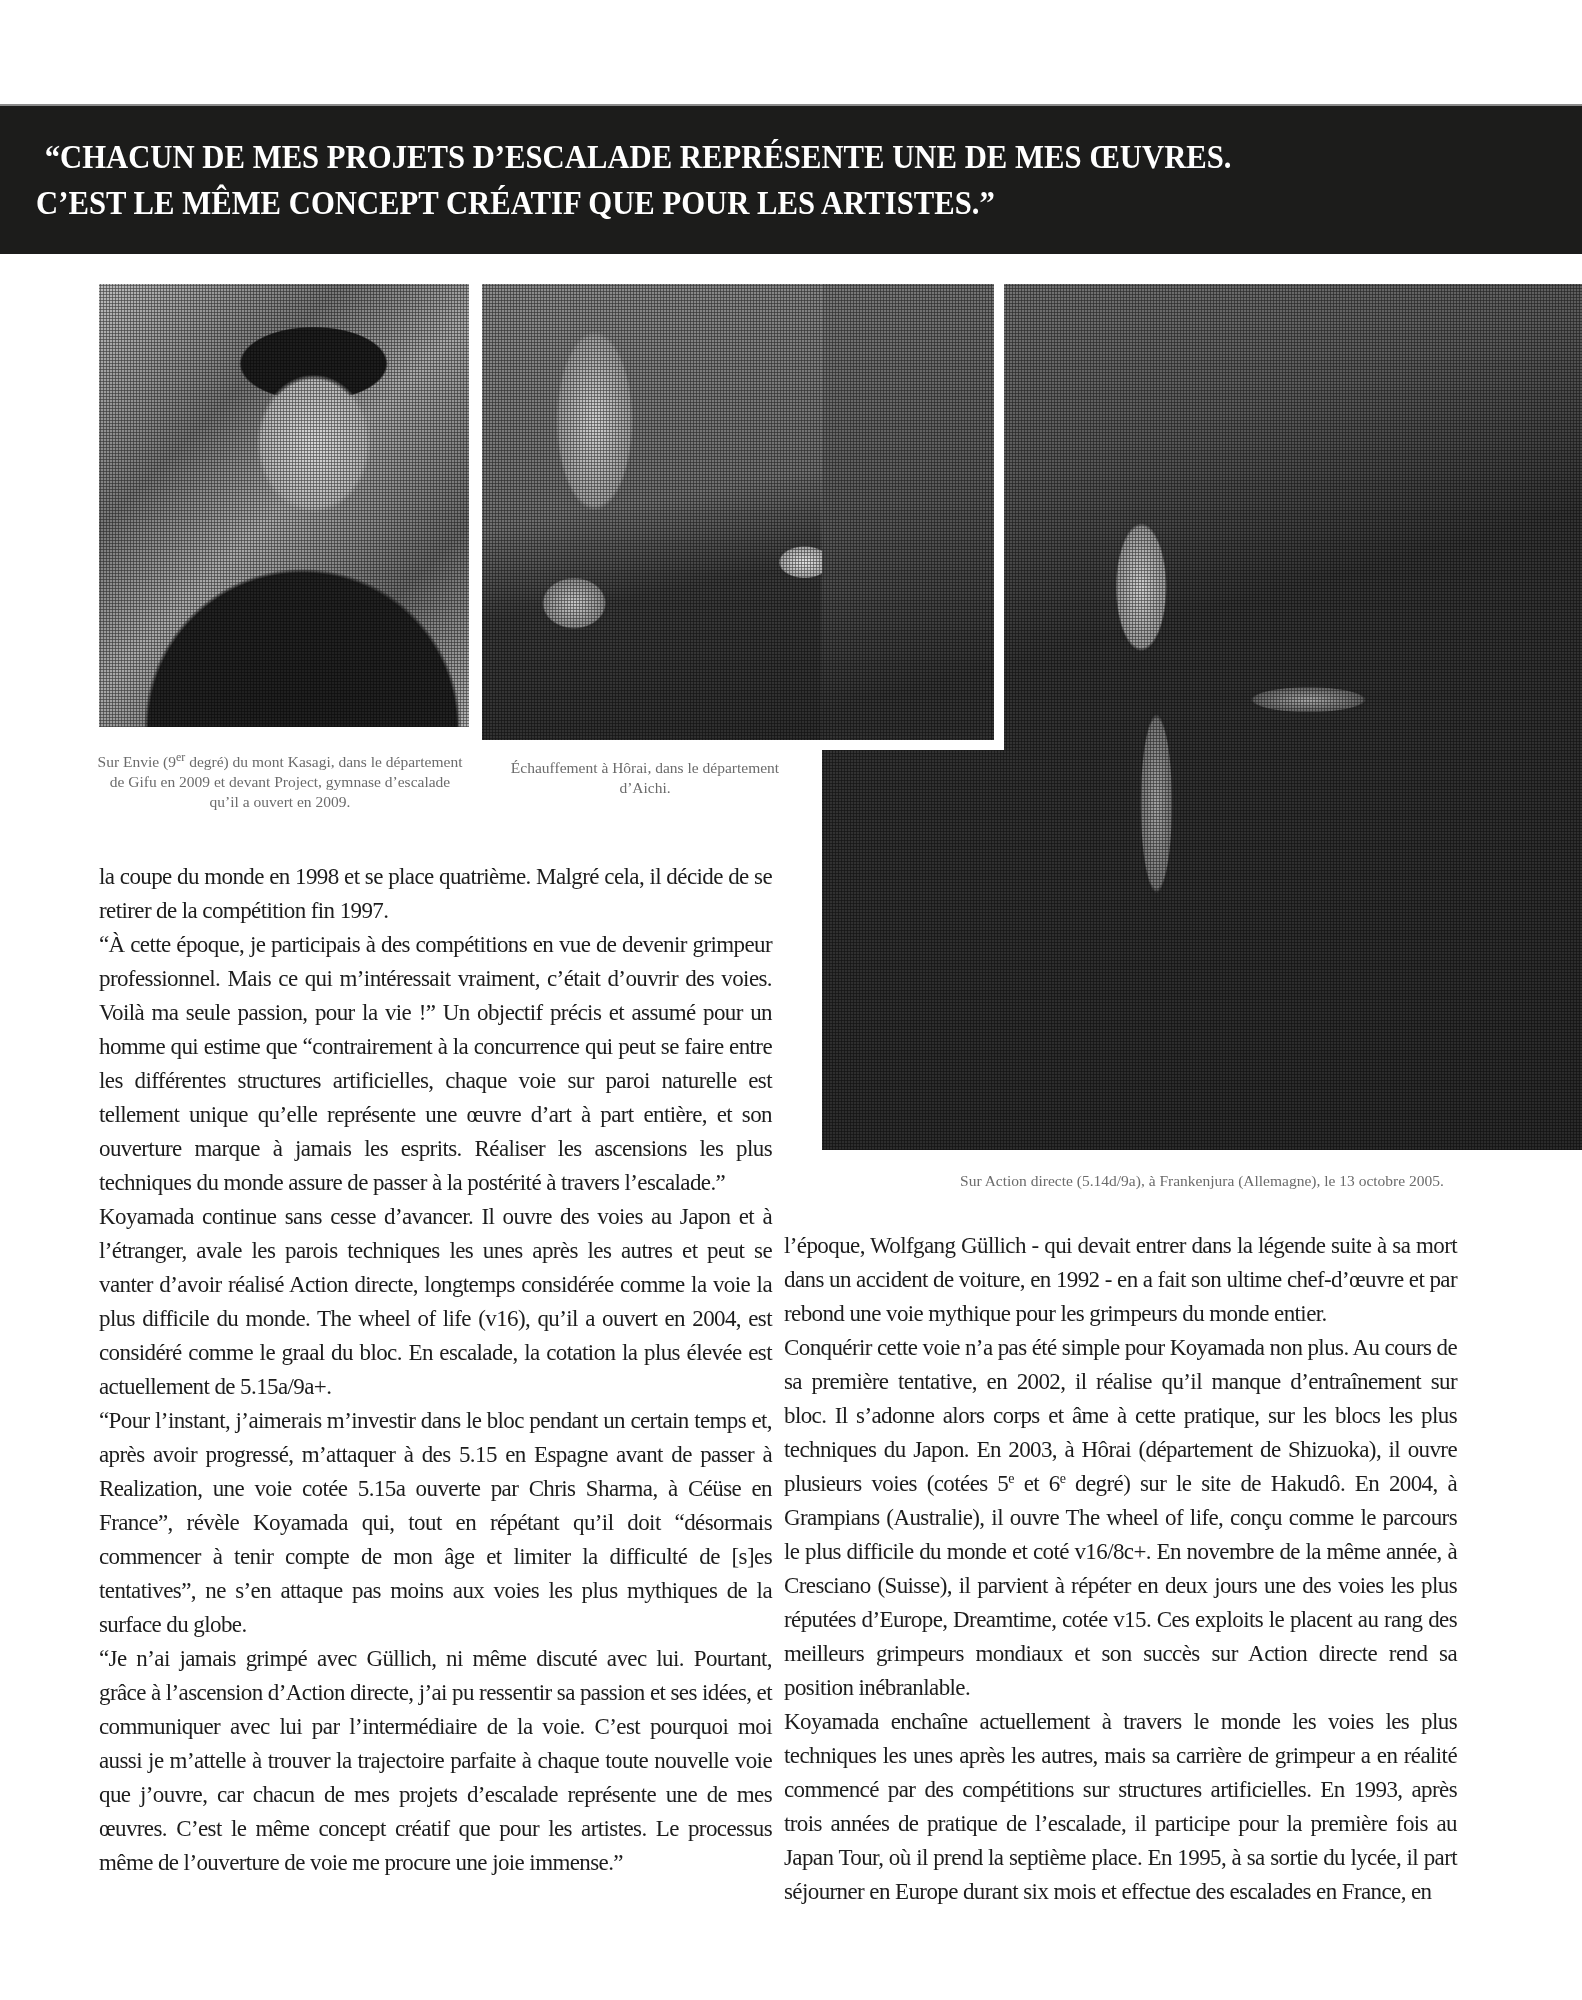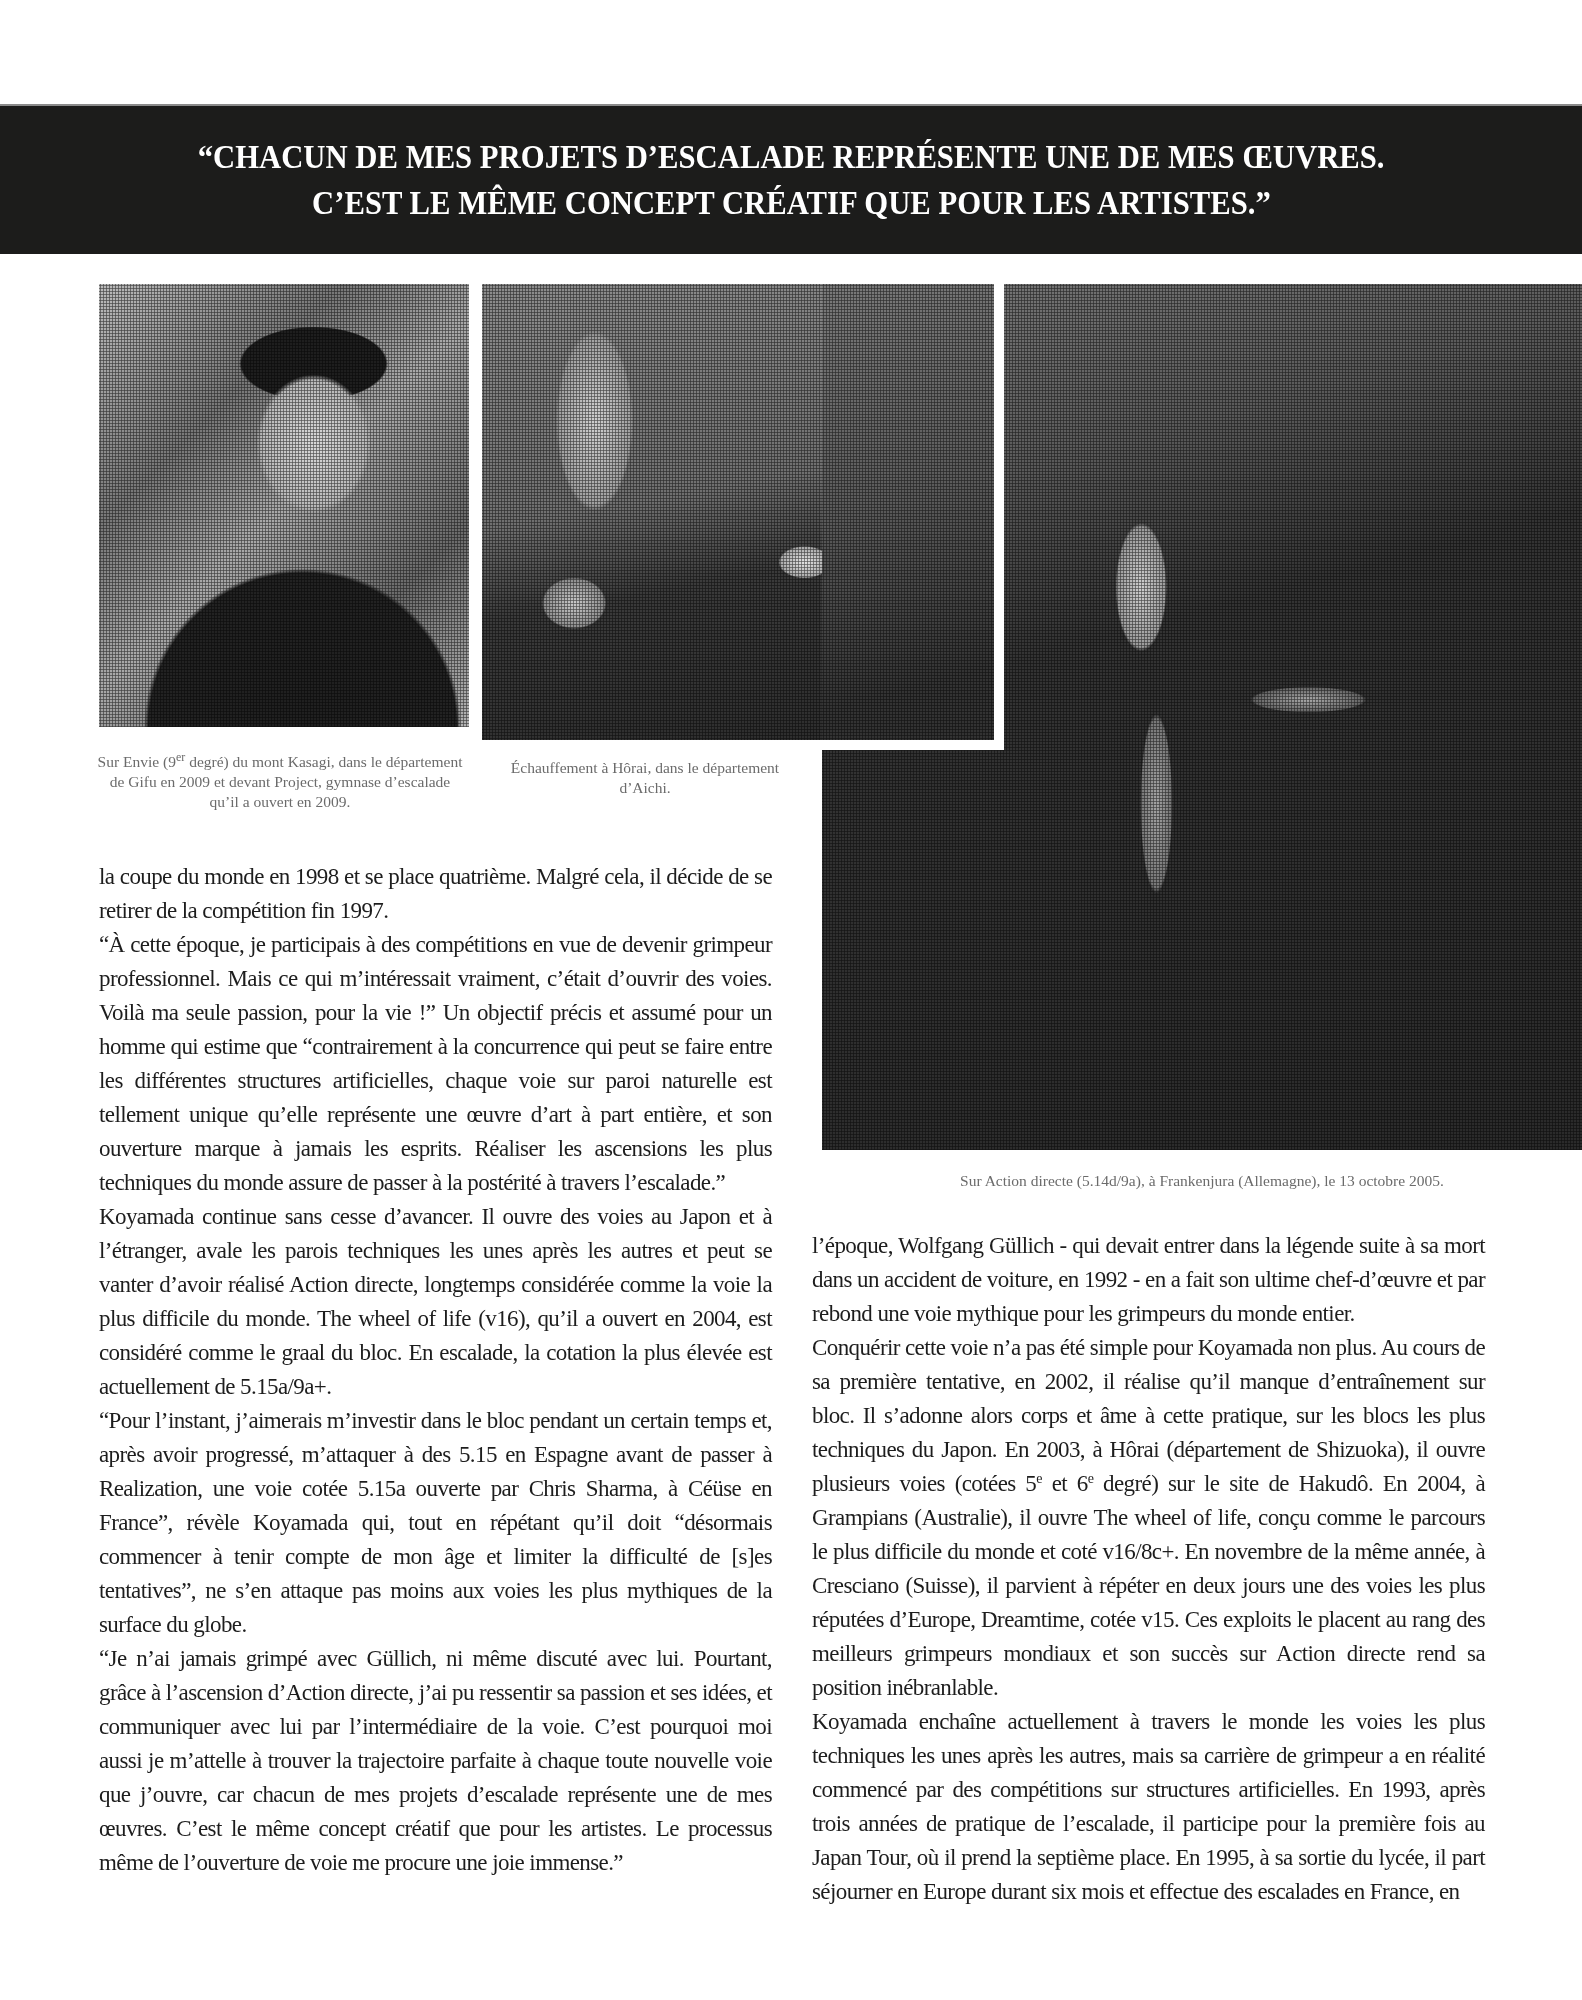--- a/index.html
+++ b/index.html
@@ -3,21 +3,21 @@
   <meta charset="utf-8">
   <style>
     html, body { margin: 0; padding: 0; background: #ffffff; }
     body {
       width: 1582px; height: 2000px; position: relative; overflow: hidden;
       font-family: "Liberation Serif", "DejaVu Serif", serif; color: #1b1b1b;
     }
     .banner {
       position: absolute; left: 0; top: 104px; width: 1582px; height: 150px;
       background: #1c1c1b; border-top: 2px solid #8a8a8a; box-sizing: border-box;
-      display: flex; flex-direction: column; align-items: center; justify-content: center;
+      display: flex; flex-direction: column; align-items: flex-start; justify-content: center;
     }
     .banner .line {
       color: #ffffff; font-weight: bold; font-size: 33px; letter-spacing: 0px;
       line-height: 46px; transform: scaleX(0.93); white-space: nowrap;
     }
     .photo {
       position: absolute; overflow: hidden; background-color: #3a3a3a;
     }
     .photo .dots {
       position: absolute; inset: 0;
@@ -56,21 +56,21 @@
     #caption-portrait { left: 95px; top: 752px; width: 370px; }
     #caption-warmup { left: 500px; top: 758px; width: 290px; }
     #caption-action { left: 822px; top: 1171px; width: 760px; }
     .col {
       position: absolute; font-size: 23px; line-height: 34px; text-align: justify;
       letter-spacing: -0.6px; color: #1d1d1d;
     }
     .col p { margin: 0; }
     .col sup { font-size: 14px; vertical-align: 8px; line-height: 0; }
     #col-left { left: 99px; top: 860px; width: 673px; }
-    #col-right { left: 812px; top: 1229px; width: 673px; }
+    #col-right { left: 784px; top: 1229px; width: 673px; }
   </style>
 </head>
 <body>
 
 <div class="banner">
   <div class="line">“CHACUN DE MES PROJETS D’ESCALADE REPRÉSENTE UNE DE MES ŒUVRES.</div>
   <div class="line">C’EST LE MÊME CONCEPT CRÉATIF QUE POUR LES ARTISTES.”</div>
 </div>
 
 <div class="photo" id="photo-portrait" title="Portrait de Koyamada">

